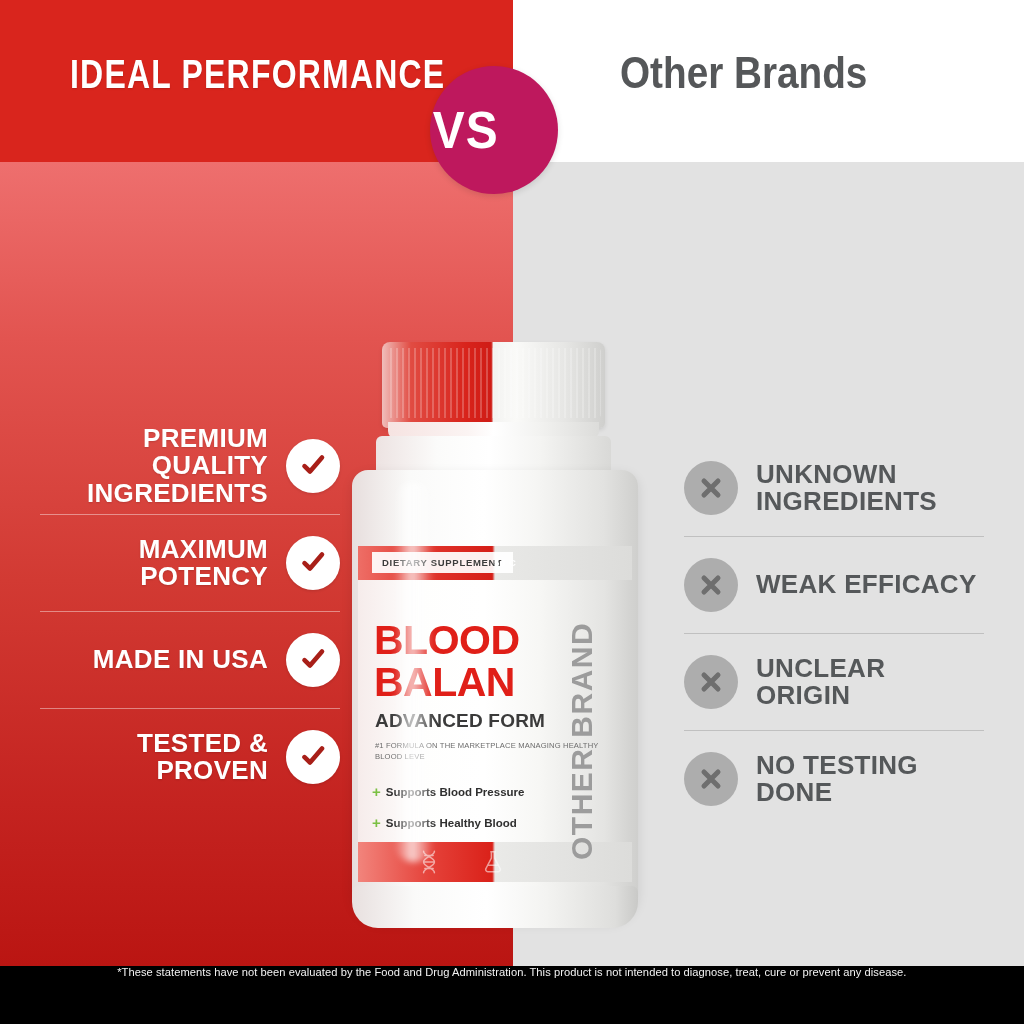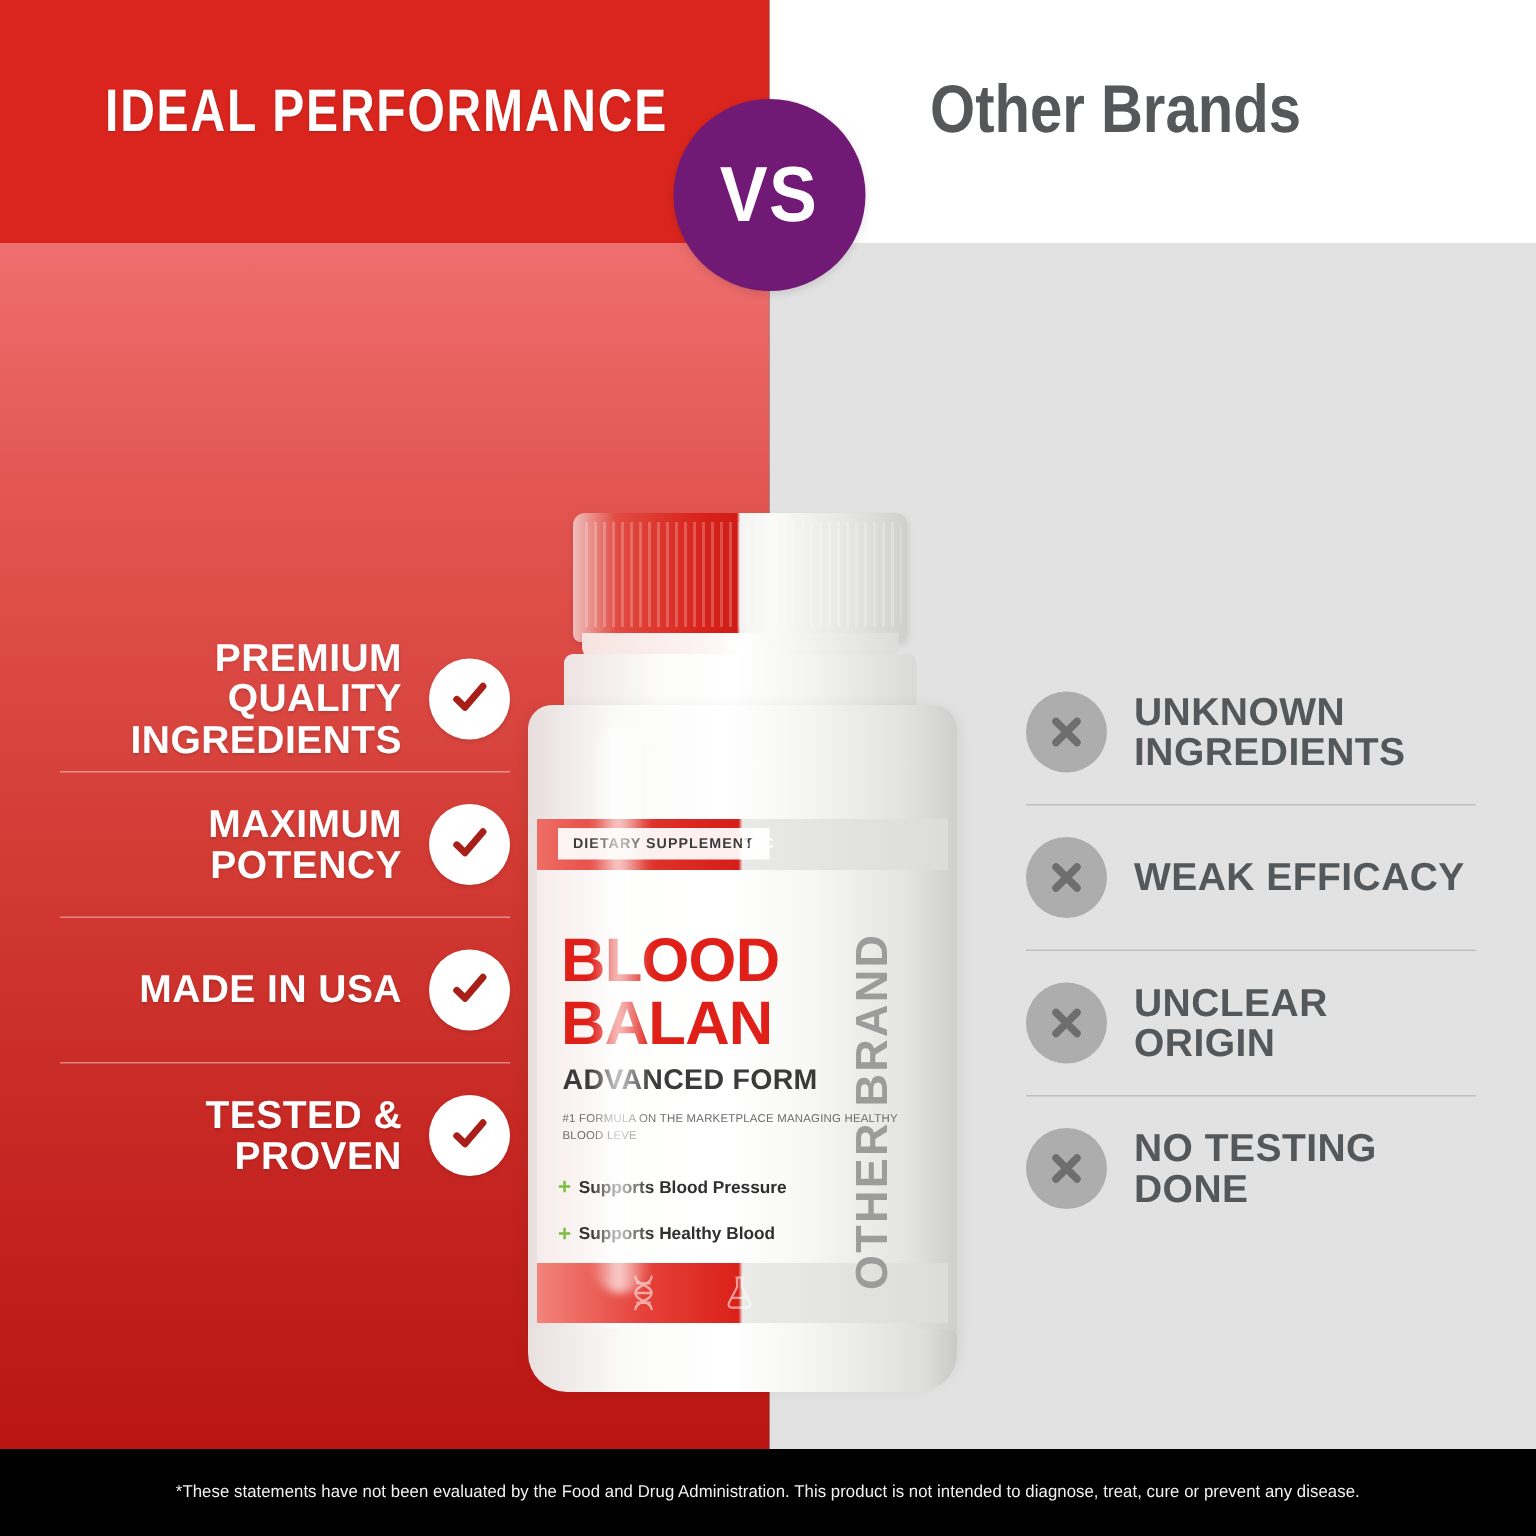--- a/index.html
+++ b/index.html
@@ -40,23 +40,23 @@
     position:absolute; left:0; top:162px; width:513px; height:804px;
     background:linear-gradient(180deg,#EE6F6E 0%,#E25450 22%,#D23A33 52%,#C42320 80%,#BA1512 100%);
   }
   .panel-right {
     position:absolute; left:513px; top:162px; width:511px; height:804px;
     background:#E2E2E2;
   }
 
   
   .vs-badge {
-    position:absolute; left:449px; top:66px; width:128px; height:128px;
-    border-radius:50%; background:#701a75;
-    display:flex; align-items:center; justify-content:center;
+    position:absolute; left:430px; top:66px; width:128px; height:128px;
+    border-radius:50%; background:#be185d;
+    display:flex; align-items:center; 
     box-shadow:0 2px 6px rgba(0,0,0,.12);
   }
   .vs-badge span {
     color:#FFFFFF; font-size:52px; font-weight:700; letter-spacing:1px;
     font-family:"Liberation Sans Narrow","Liberation Sans",sans-serif;
     transform:scaleX(0.92);
   }
 
   
   .list { position:absolute; }
@@ -210,21 +210,21 @@
     transform-origin:left top; transform:rotate(-90deg) translateX(-300px);
     display:flex; align-items:center; justify-content:flex-start;
     font-family:"Liberation Sans Narrow","Liberation Sans",sans-serif;
     font-weight:700; font-size:30px; letter-spacing:1.5px; color:#9C9C9C;
     white-space:nowrap;
   }
 
   
   .footer {
     position:absolute; left:0; top:966px; width:1024px; height:58px;
-    background:#000000; display:flex; align-items:center; justify-content:center;
+    background:#000000; display:flex; justify-content:center;
   }
   .footer-text {
     color:#F2F2F2; font-size:11.5px; letter-spacing:.05px;
     font-family:"Liberation Sans Narrow","Liberation Sans",sans-serif;
     transform:scaleX(0.97); white-space:nowrap;
   }
 </style>
 </head>
 <body>
 

